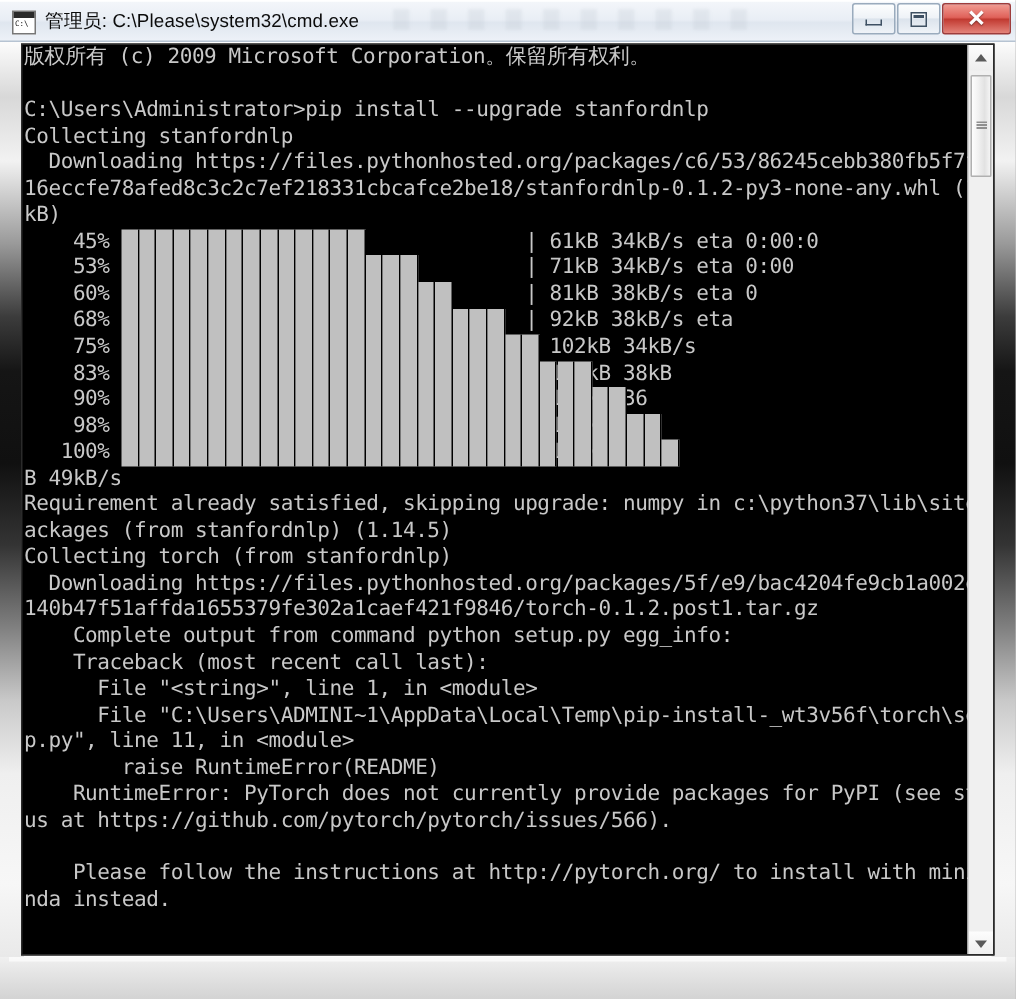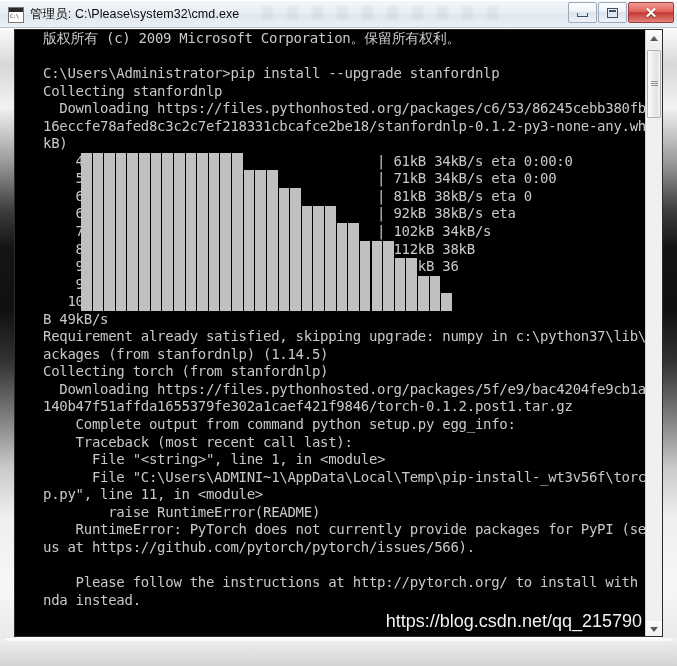--- a/index.html
+++ b/index.html
@@ -194,21 +194,21 @@
     color: #c8c8c8;
     font-family: "DejaVu Sans Mono", monospace;
     font-size: 14px;
     line-height: 17.55px;
     white-space: pre;
     letter-spacing: -0.28px;
     padding-left: 1px;
     box-sizing: border-box;
     overflow: hidden;
   }
-  .row { height: 17.55px; white-space: pre; margin-left: 27px; }
+  .row { height: 17.55px; white-space: pre; }
   .row.blank { color: transparent; }
 
   
   #scrollbar {
     position: absolute;
     right: 0; top: 0;
     width: 17px; height: 608px;
     background: #f0f0f0;
     border-left: 1px solid #d4d4d4;
     box-sizing: border-box;
@@ -346,21 +346,20 @@
         <div class="pbar-col" style="left: 278.88px; top: 210.6px; height: 70.2px; bottom: auto;"></div>
         <div class="pbar-col" style="left: 290.5px; top: 210.6px; height: 70.2px; bottom: auto;"></div>
         <div class="pbar-col" style="left: 302.12px; top: 210.6px; height: 70.2px; bottom: auto;"></div>
         <div class="pbar-col" style="left: 313.74px; top: 228.15px; height: 52.65px; bottom: auto;"></div>
         <div class="pbar-col" style="left: 325.36px; top: 228.15px; height: 52.65px; bottom: auto;"></div>
         <div class="pbar-col" style="left: 336.98px; top: 245.7px; height: 35.1px; bottom: auto;"></div>
         <div class="pbar-col" style="left: 348.6px; top: 245.7px; height: 35.1px; bottom: auto;"></div>
         <div class="pbar-col" style="left: 360.22px; top: 263.25px; height: 17.55px; bottom: auto;"></div>
       </div>
 
-    <div id="watermark">https://blog.csdn.net/qq_215790</div>
 
     <div id="scrollbar">
       <div class="sb-arrow up">
         <span class="tri up"></span>
       </div>
       <div id="sb-thumb"></div>
       <div class="sb-arrow down">
         <span class="tri down"></span>
       </div>
     </div>

